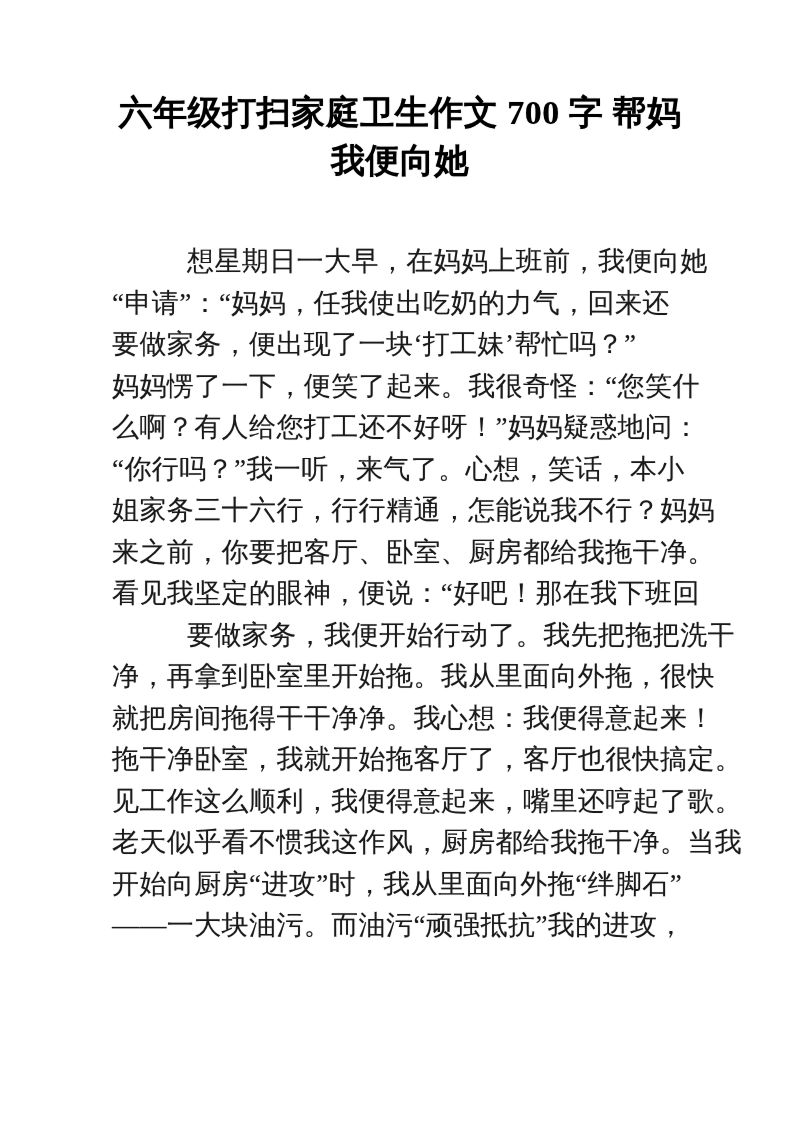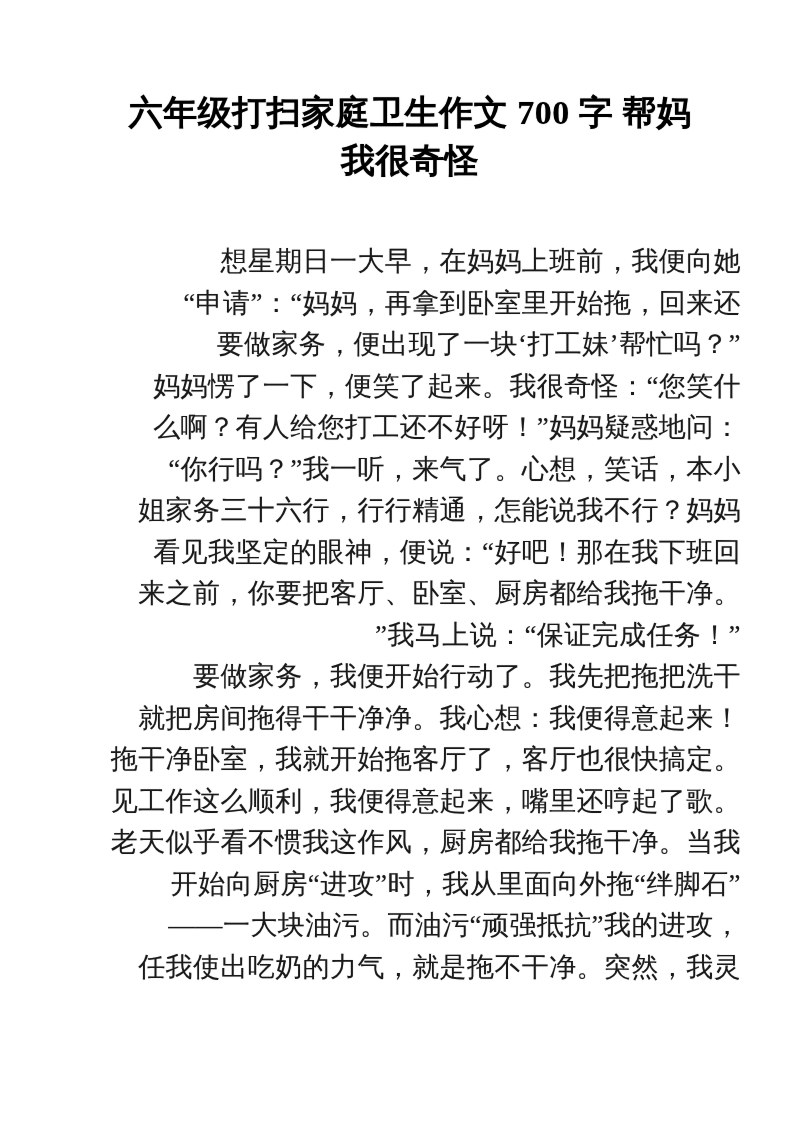--- a/index.html
+++ b/index.html
@@ -13,81 +13,79 @@
   .page {
     position: relative;
     width: 800px;
     height: 1132px;
     background: #ffffff;
     font-family: "Liberation Serif", "DejaVu Serif", serif;
   }
   .doc-title {
     position: absolute;
     top: 89px;
-    left: 110px;
+    left: 100px;
     width: 600px;
     margin: 0;
     text-align: center;
     font-size: 34px;
     line-height: 48px;
     font-weight: bold;
     color: #000000;
     letter-spacing: 0.5px;
     text-shadow: 0 0 1px rgba(0,0,0,0.55);
   }
   .doc-body {
     position: absolute;
     top: 241px;
-    left: 101px;
+    left: 112px;
     width: 640px;
     font-size: 27px;
     line-height: 41.5px;
     color: #1a1a1a;
     letter-spacing: 0.4px;
     text-shadow: 0 0 1px rgba(20,20,20,0.35);
-    text-align: right;
   }
   .text-line {
     white-space: nowrap;
     height: 41.5px;
   }
   .text-line.indent {
     padding-left: 75px;
   }
 </style>
 </head>
 <body>
 
 <div class="page">
 
   <h1 class="doc-title">
     <div class="title-line">六年级打扫家庭卫生作文 700 字 帮妈</div>
-    <div class="title-line">我很奇怪</div>
+    <div class="title-line">我便向她</div>
   </h1>
 
   <div class="doc-body">
 
     <div class="paragraph">
       <div class="text-line indent">想星期日一大早，在妈妈上班前，我便向她</div>
-      <div class="text-line">“申请”：“妈妈，再拿到卧室里开始拖，回来还</div>
+      <div class="text-line">“申请”：“妈妈，任我使出吃奶的力气，回来还</div>
       <div class="text-line">要做家务，便出现了一块‘打工妹’帮忙吗？”</div>
       <div class="text-line">妈妈愣了一下，便笑了起来。我很奇怪：“您笑什</div>
       <div class="text-line">么啊？有人给您打工还不好呀！”妈妈疑惑地问：</div>
       <div class="text-line">“你行吗？”我一听，来气了。心想，笑话，本小</div>
       <div class="text-line">姐家务三十六行，行行精通，怎能说我不行？妈妈</div>
+      <div class="text-line">来之前，你要把客厅、卧室、厨房都给我拖干净。</div>
       <div class="text-line">看见我坚定的眼神，便说：“好吧！那在我下班回</div>
-      <div class="text-line">来之前，你要把客厅、卧室、厨房都给我拖干净。</div>
-      <div class="text-line">”我马上说：“保证完成任务！”</div>
     </div>
 
     <div class="paragraph">
       <div class="text-line indent">要做家务，我便开始行动了。我先把拖把洗干</div>
+      <div class="text-line">净，再拿到卧室里开始拖。我从里面向外拖，很快</div>
       <div class="text-line">就把房间拖得干干净净。我心想：我便得意起来！</div>
       <div class="text-line">拖干净卧室，我就开始拖客厅了，客厅也很快搞定。</div>
       <div class="text-line">见工作这么顺利，我便得意起来，嘴里还哼起了歌。</div>
       <div class="text-line">老天似乎看不惯我这作风，厨房都给我拖干净。当我</div>
       <div class="text-line">开始向厨房“进攻”时，我从里面向外拖“绊脚石”</div>
       <div class="text-line">——一大块油污。而油污“顽强抵抗”我的进攻，</div>
-      <div class="text-line">任我使出吃奶的力气，就是拖不干净。突然，我灵</div>
     </div>
 
   </div>
 </div>
 
 </body></html>

